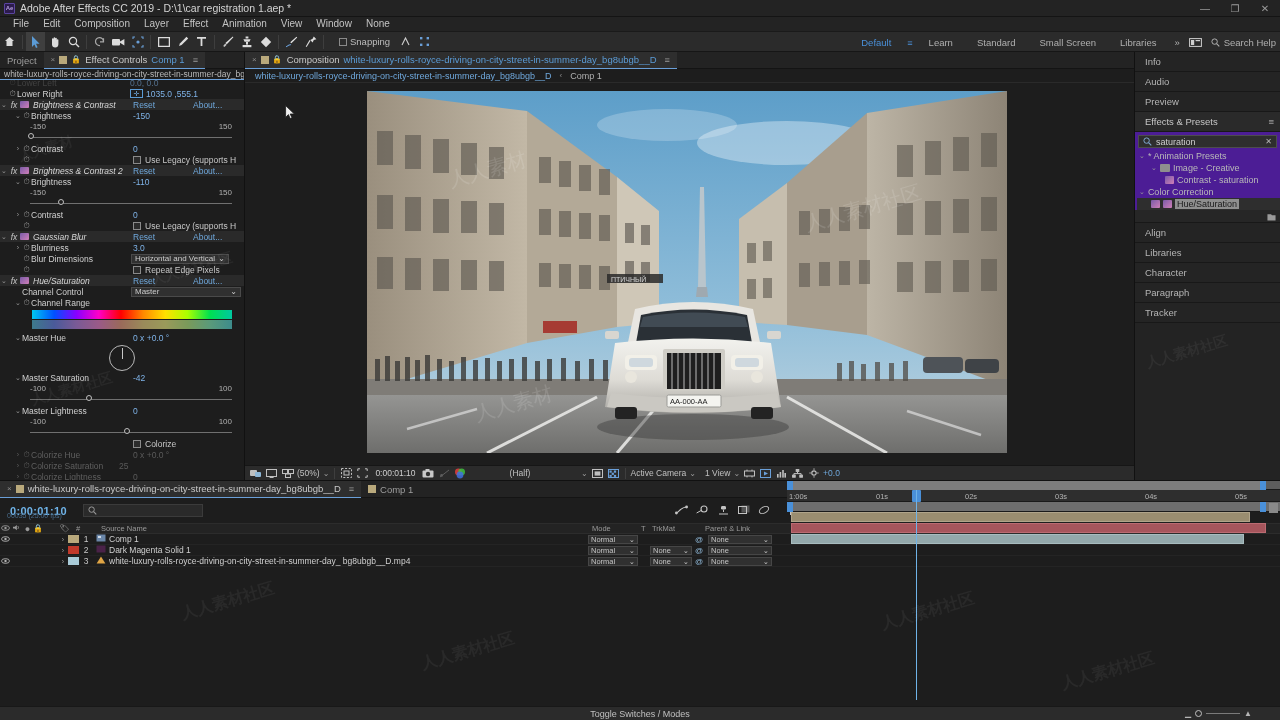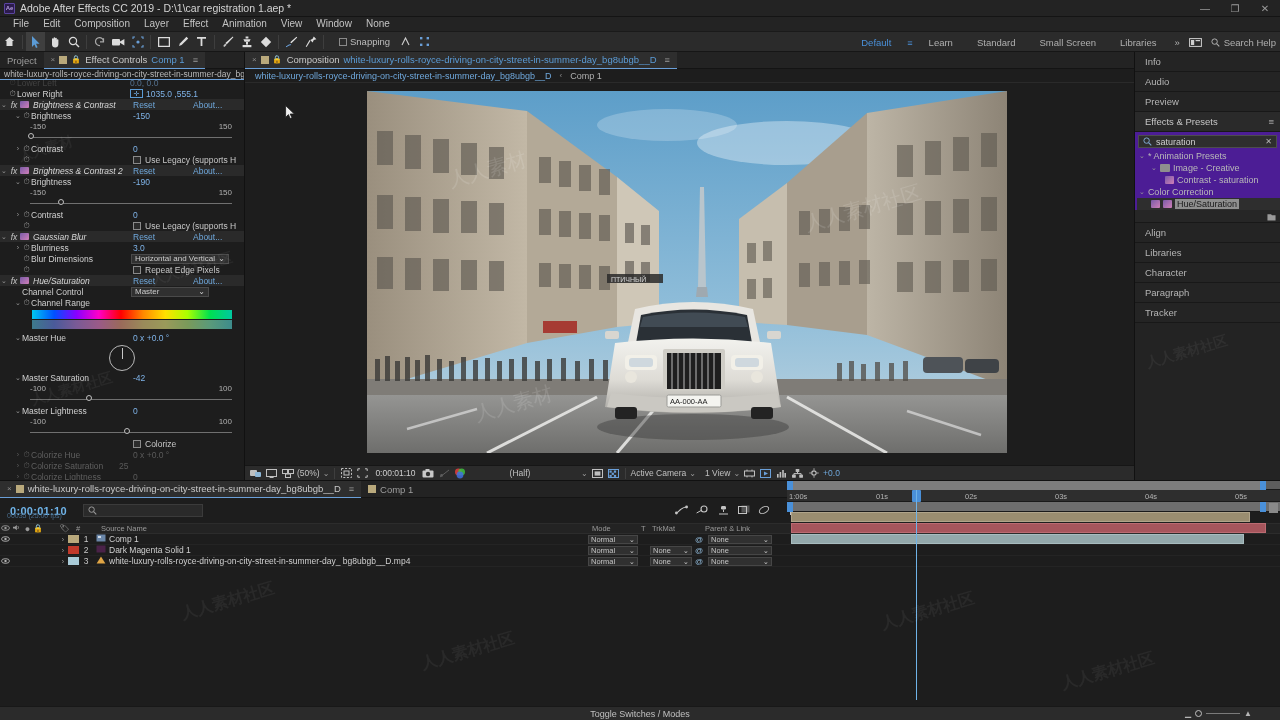--- a/index.html
+++ b/index.html
@@ -375,21 +375,21 @@
           <span style="width:9px;height:7px;background:linear-gradient(135deg,#7a5ba8,#cf7fb8);border-radius:1px;margin-right:4px;"></span>
           <span class="fxlabel on">Brightness &amp; Contrast 2</span>
           <span class="lnk" style="left:133px;">Reset</span>
           <span class="lnk" style="left:193px;">About...</span>
         </div>
         <div class="row">
           <span style="width:14px;"></span>
           <span class="arw">⌄</span>
           <span class="sw">⏱</span>
           <span class="fxlabel">Brightness</span>
-          <span class="val" style="position:absolute;left:133px;">-190</span>
+          <span class="val" style="position:absolute;left:133px;">-110</span>
         </div>
         <div class="slider-row">
           <span class="srange" style="left:30px;top:1px;">-150</span>
           <span class="srange" style="right:12px;top:1px;">150</span>
         </div>
         <div class="slider-row">
           <div class="strack"></div>
             <div class="sknob" style="left:58px;"></div>
         </div>
         <div class="row">
@@ -445,21 +445,21 @@
           <span class="arw">⌄</span>
           <span style="color:#c8c8c8;font-style:italic;width:12px;text-align:center;">fx</span>
           <span style="width:9px;height:7px;background:linear-gradient(135deg,#7a5ba8,#cf7fb8);border-radius:1px;margin-right:4px;"></span>
           <span class="fxlabel on">Hue/Saturation</span>
           <span class="lnk" style="left:133px;">Reset</span>
           <span class="lnk" style="left:193px;">About...</span>
         </div>
         <div class="row">
           <span style="width:22px;"></span>
           <span class="fxlabel">Channel Control</span>
-          <span class="ddown" style="position:absolute;left:131px;width:78px;">
+          <span class="ddown" style="position:absolute;left:131px;width:110px;">
             <span>Master</span>
             <span>⌄</span>
           </span>
         </div>
         <div class="row">
           <span style="width:14px;"></span>
           <span class="arw">⌄</span>
           <span class="sw">⏱</span>
           <span class="fxlabel">Channel Range</span>
         </div>

